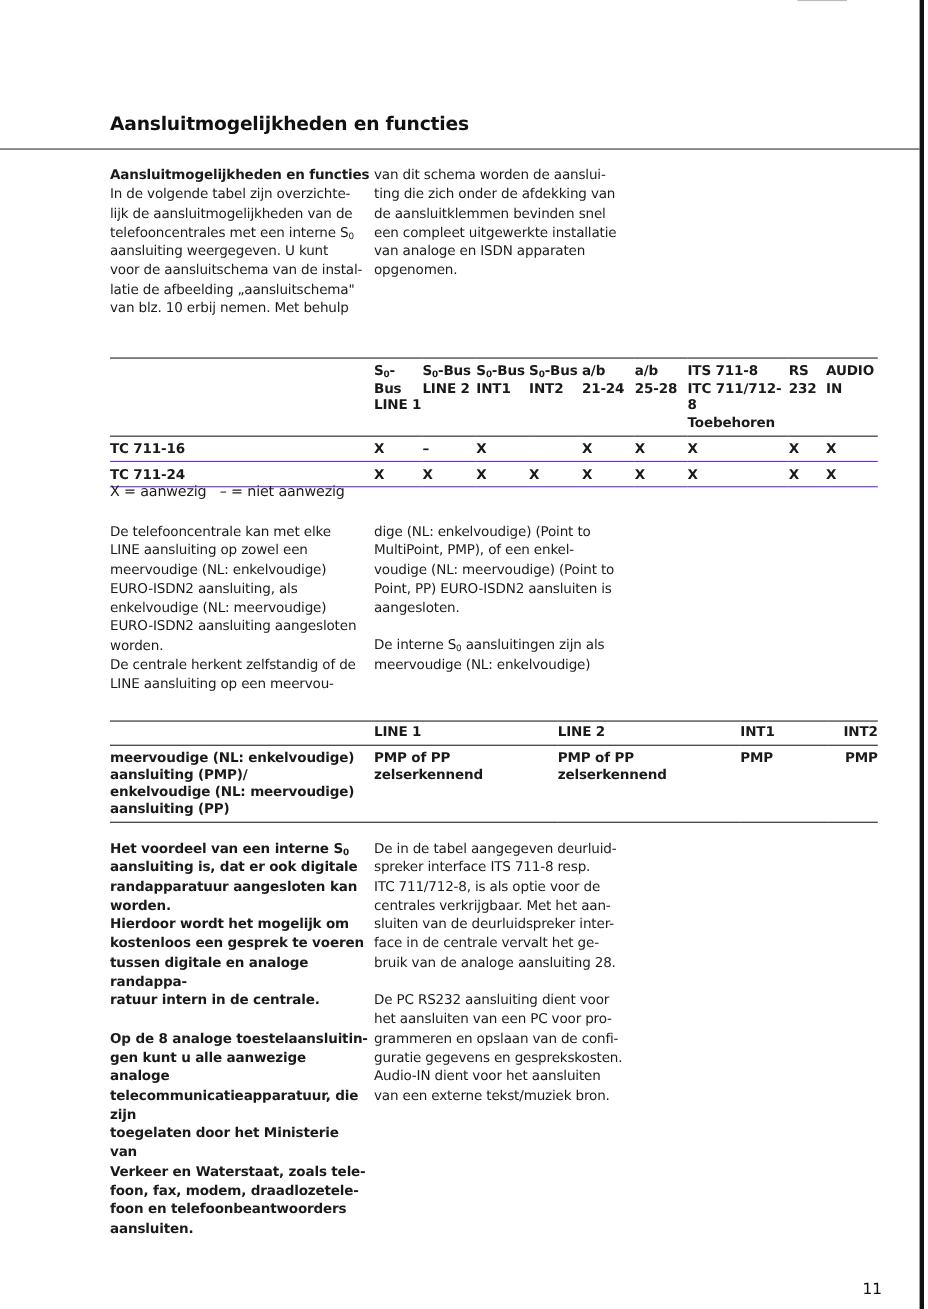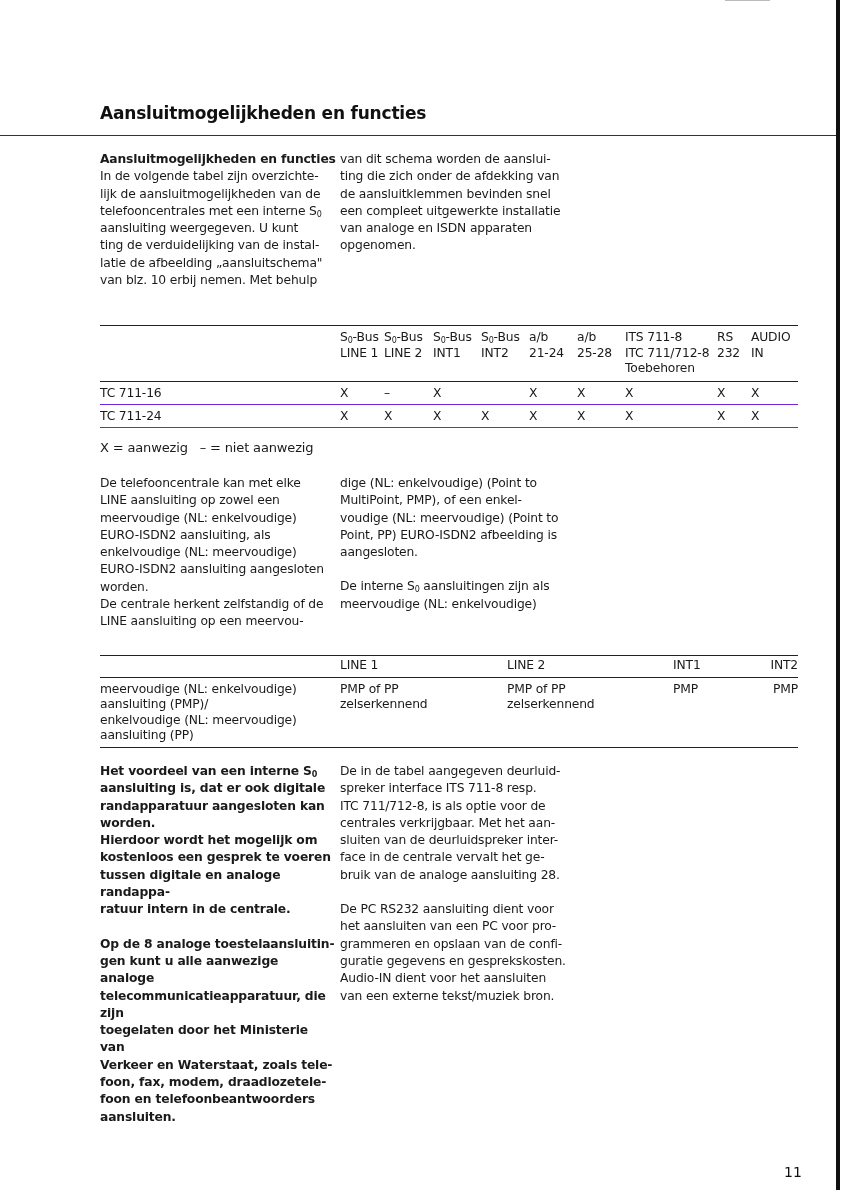--- a/index.html
+++ b/index.html
@@ -21,21 +21,21 @@
   .title-rule {
     position: absolute; left: 0; top: 135px; width: 836px; height: 1px; background: #333;
   }
   .col { position: absolute; font-size: 12.3px; line-height: 17.3px; letter-spacing: -0.15px; color: #1a1a1a; }
   .col p { margin: 0; }
   .col .gap { height: 17px; }
   .bold { font-weight: bold; }
   sub { font-size: 8px; vertical-align: -2px; line-height: 0; }
 
   table { border-collapse: collapse; position: absolute; font-size: 12.3px; letter-spacing: -0.15px; color: #1a1a1a; }
-  td, th { font-weight: normal; text-align: left; vertical-align: top; padding: 0; margin-top: 40px; }
+  td, th { font-weight: bold; text-align: left; vertical-align: top; padding: 0; margin-top: 40px; }
 
   
   .t1 { left: 100px; top: 325px; width: 698px; }
   .t1 thead tr { border-top: 1px solid #222; border-bottom: 1px solid #222; }
   .t1 thead th { line-height: 15.5px; padding-top: 4px; padding-bottom: 4px; }
   .t1 tbody tr { border-bottom: 1px solid #6d28d9; }
   .t1 tbody td { line-height: 15px; padding-top: 4px; padding-bottom: 3px; }
 
   
   .t2 { left: 100px; top: 655px; width: 698px; }
@@ -56,21 +56,21 @@
 
 <div class="page-title">Aansluitmogelijkheden en functies</div>
 <div class="title-rule"></div>
 
 <div class="col" style="left:100px; top:151px; width:236px;">
   <p class="bold">Aansluitmogelijkheden en functies</p>
   <p>In de volgende tabel zijn overzichte-</p>
   <p>lijk de aansluitmogelijkheden van de</p>
   <p><span>telefooncentrales met een interne S</span><sub>0</sub></p>
   <p>aansluiting weergegeven. U kunt</p>
-  <p>ting de verduidelijking van de instal-</p>
+  <p>voor de aansluitschema van de instal-</p>
   <p>latie de afbeelding „aansluitschema"</p>
   <p>van blz. 10 erbij nemen. Met behulp</p>
 </div>
 
 <div class="col" style="left:340px; top:151px; width:240px;">
   <p>van dit schema worden de aanslui-</p>
   <p>ting die zich onder de afdekking van</p>
   <p>de aansluitklemmen bevinden snel</p>
   <p>een compleet uitgewerkte installatie</p>
   <p>van analoge en ISDN apparaten</p>
@@ -143,21 +143,21 @@
   <p>EURO-ISDN2 aansluiting aangesloten</p>
   <p>worden.</p>
   <p>De centrale herkent zelfstandig of de</p>
   <p>LINE aansluiting op een meervou-</p>
 </div>
 
 <div class="col" style="left:340px; top:475px; width:240px;">
   <p>dige (NL: enkelvoudige) (Point to</p>
   <p>MultiPoint, PMP), of een enkel-</p>
   <p>voudige (NL: meervoudige) (Point to</p>
-  <p>Point, PP) EURO-ISDN2 afbeelding is</p>
+  <p>Point, PP) EURO-ISDN2 aansluiten is</p>
   <p>aangesloten.</p>
   <div class="gap"></div>
   <p><span>De interne S</span><sub>0</sub><span> aansluitingen zijn als</span></p>
   <p>meervoudige (NL: enkelvoudige)</p>
 </div>
 
 <table class="t2">
   <colgroup>
     <col style="width:240px">
       <col style="width:167px">

